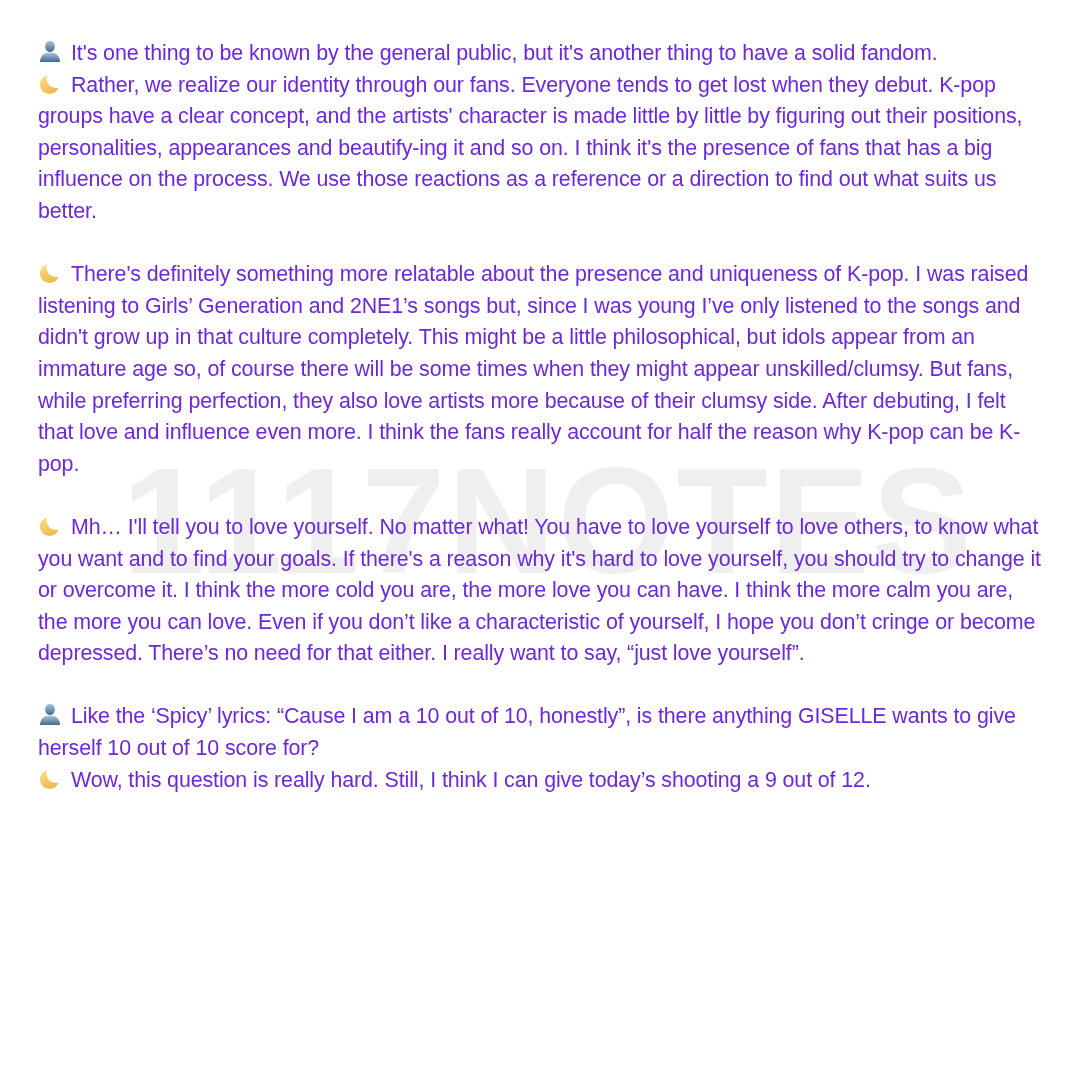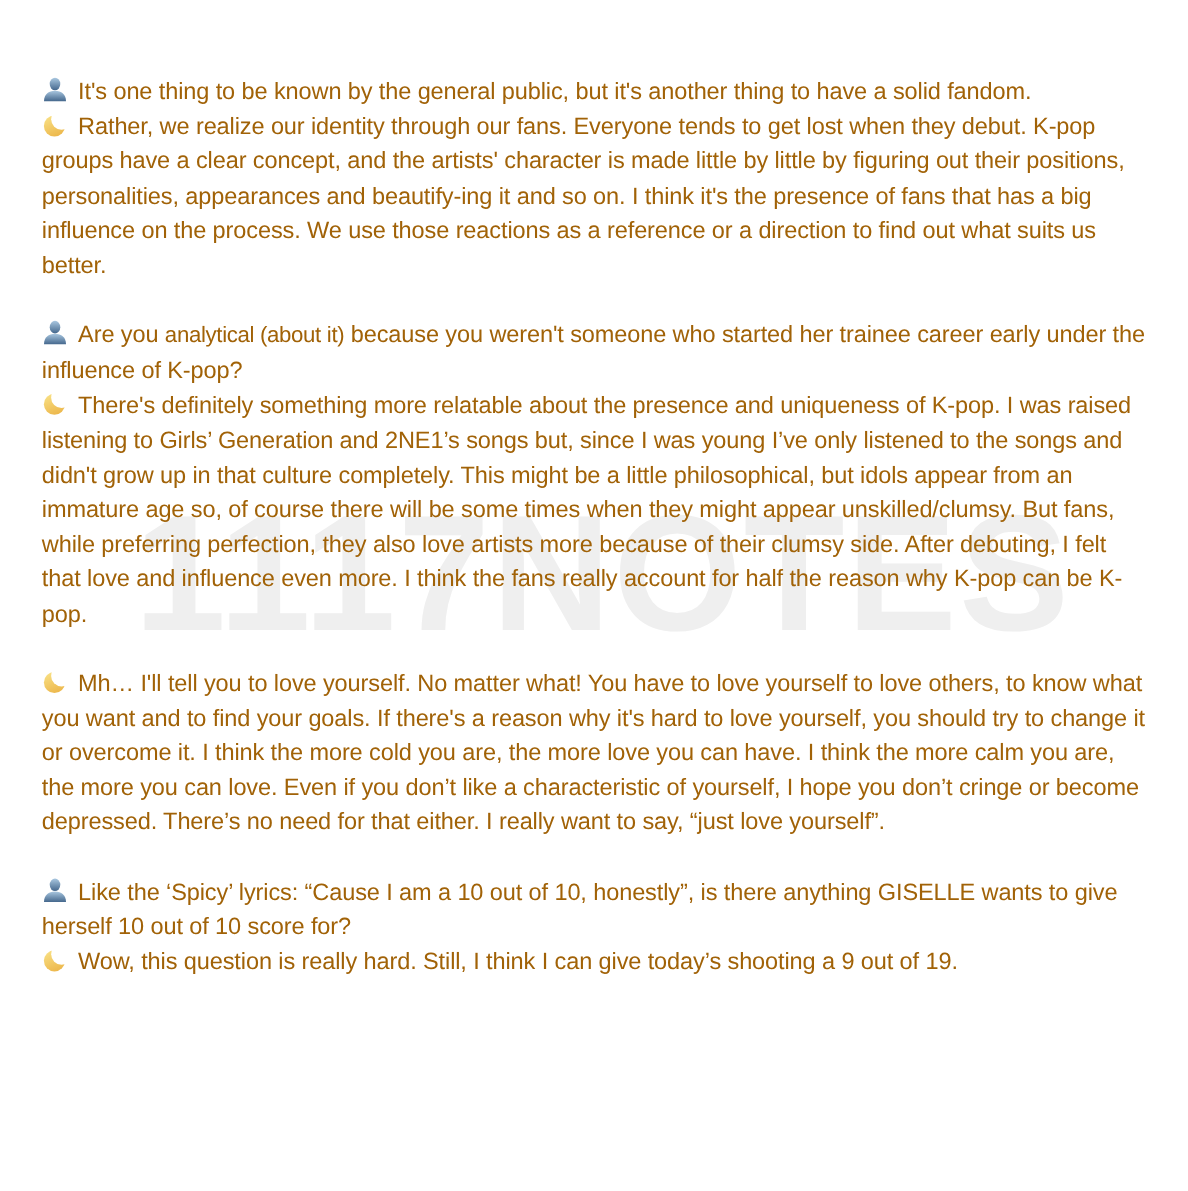--- a/index.html
+++ b/index.html
@@ -20,27 +20,27 @@
     font-weight: 700;
     letter-spacing: 2px;
     color: #efefef;
     z-index: 0;
     white-space: nowrap;
     user-select: none;
   }
   .content {
     position: absolute;
     left: 38px;
-    top: 68px;
+    top: 38px;
     width: 1008px;
     z-index: 1;
     font-size: 21.4px;
     line-height: 31.6px;
     letter-spacing: -0.1px;
-    color: #a16207;
+    color: #6d28d9;
   }
   .qa-block { margin: 0 0 31.6px 0; }
   .qa-block:last-child { margin-bottom: 0; }
   .para { margin: 0; }
   .icon {
     display: inline-block;
     width: 24px;
     height: 24px;
     vertical-align: -4px;
     margin-right: 9px;
@@ -91,30 +91,20 @@
           <circle cx="11.5" cy="12.5" r="9.6" fill="url(#moonGrad)" mask="url(#moonMask)"></circle>
         </svg>
       </span><span><span>Rather, we realize our identity through our fans. Everyone tends to get lost when they debut. K-pop groups have a clear concept, and the artists' character is made little by little by figuring out their positions, personalities, appearances and beautify-ing it and so on. I think it's the presence of fans that has a big influence on the process. We use those reactions as a reference or a direction to find out what suits us better.</span></span>
     </p>
   </div>
 
   <div class="qa-block">
     <p class="para">
       <span class="icon">
         <svg viewBox="0 0 24 24">
-          <g fill="url(#personGrad)">
-            <ellipse cx="12" cy="6.4" rx="4.8" ry="5.7"></ellipse>
-            <path d="M12 12.4c5.9 0 10 3.2 10 9.6H2c0-6.4 4.1-9.6 10-9.6z"></path>
-          </g>
-        </svg>
-      </span><span><span>Are you </span><span class="alt">analytical (about it)</span><span> because you weren't someone who started her trainee career early under the influence of K-pop?</span></span>
-    </p>
-    <p class="para">
-      <span class="icon">
-        <svg viewBox="0 0 24 24">
           <circle cx="11.5" cy="12.5" r="9.6" fill="url(#moonGrad)" mask="url(#moonMask)"></circle>
         </svg>
       </span><span><span>There's definitely something more relatable about the presence and uniqueness of K-pop. I was raised listening to Girls’ Generation and 2NE1’s songs but, since I was young I’ve only listened to the songs and didn't grow up in that culture completely. This might be a little philosophical, but idols appear from an immature age so, of course there will be some times when they might appear unskilled/clumsy. But fans, while preferring perfection, they also love artists more because of their clumsy side. After debuting, I felt that love and influence even more. I think the fans really account for half the reason why K-pop can be K-pop.</span></span>
     </p>
   </div>
 
   <div class="qa-block">
     <p class="para">
       <span class="icon">
         <svg viewBox="0 0 24 24">
@@ -133,17 +123,17 @@
             <path d="M12 12.4c5.9 0 10 3.2 10 9.6H2c0-6.4 4.1-9.6 10-9.6z"></path>
           </g>
         </svg>
       </span><span><span>Like the ‘Spicy’ lyrics: “Cause I am a 10 out of 10, honestly”, is there anything GISELLE wants to give herself 10 out of 10 score for?</span></span>
     </p>
     <p class="para">
       <span class="icon">
         <svg viewBox="0 0 24 24">
           <circle cx="11.5" cy="12.5" r="9.6" fill="url(#moonGrad)" mask="url(#moonMask)"></circle>
         </svg>
-      </span><span><span>Wow, this question is really hard. Still, I think I can give today’s shooting a 9 out of 19.</span></span>
+      </span><span><span>Wow, this question is really hard. Still, I think I can give today’s shooting a 9 out of 12.</span></span>
     </p>
   </div>
 </div>
 </div>
 
 </body></html>

